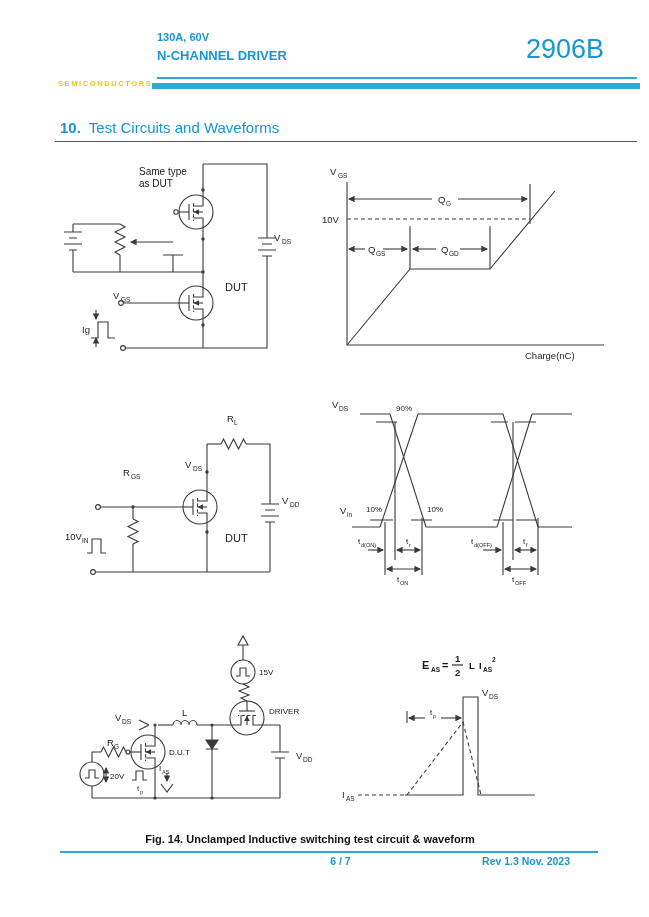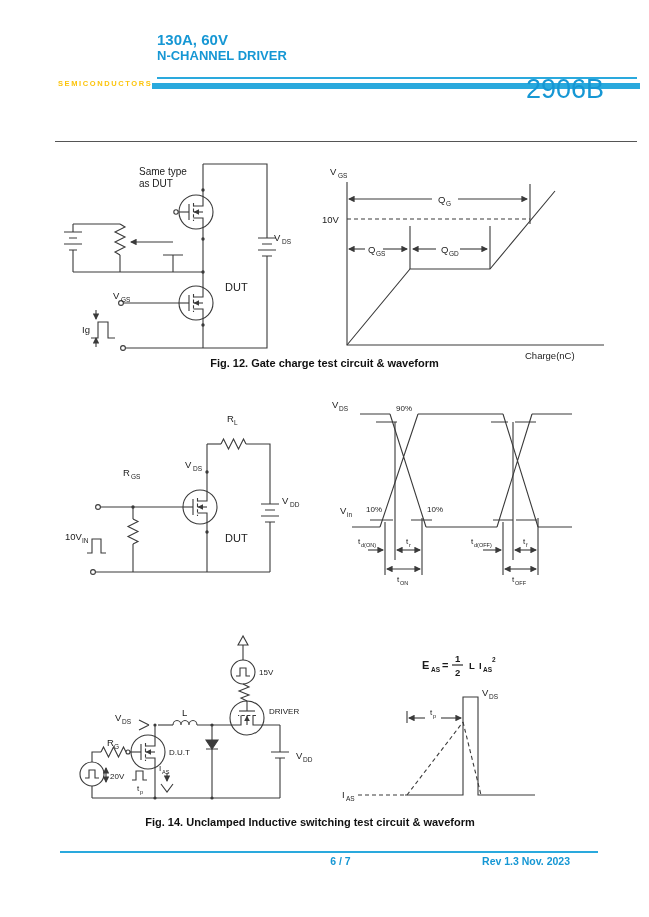--- a/index.html
+++ b/index.html
@@ -2,32 +2,32 @@
 <html><head>
 <meta charset="utf-8">
 <style>
   html,body{margin:0;padding:0;background:#fff;}
   .page{position:relative;width:649px;height:917px;background:#fff;
         font-family:"Liberation Sans",sans-serif;overflow:hidden;}
   .abs{position:absolute;}
   
   .logo{left:58px;top:24px;font-size:40px;font-weight:bold;letter-spacing:-1px;color:#fcc40c;}
   .logo-sub{left:58px;top:79px;font-size:7.5px;font-weight:bold;letter-spacing:1.6px;color:#fcc40c;}
-  .rating{left:157px;top:31px;font-size:15px;font-weight:bold;color:#1697d4;}
+  .rating{left:157px;top:31px;font-size:11px;font-weight:bold;color:#1697d4;}
   .device{left:157px;top:48px;font-size:13px;font-weight:bold;color:#1697d4;}
   .rule-thin{left:157px;top:77px;width:480px;height:2px;background:#2aa9dd;}
   .rule-thick{left:152px;top:83px;width:488px;height:6px;background:#2aa9dd;}
-  .part{right:45px;top:34px;font-size:27px;color:#1697d4;margin-top:40px;}
+  .part{right:45px;top:34px;font-size:27px;color:#1697d4;}
   
   .section{left:60px;top:119px;font-size:15px;color:#1697d4;}
   .section b{margin-right:8px;}
   .section-rule{left:55px;top:141px;width:582px;height:1px;background:#555;}
   
   .caption{left:0;width:649px;text-align:center;font-size:11px;font-weight:bold;color:#111;}
-  .cap14{width:620px;}
+  .cap14{width:620px;margin-top:17px;}
   
   .footer-rule{left:60px;top:851px;width:538px;height:2px;background:#2aa9dd;}
   .page-num{left:16px;right:0;top:855px;text-align:center;font-size:10.5px;font-weight:bold;color:#1697d4;margin-left:16px;}
   .rev{right:79px;top:855px;font-size:10.5px;font-weight:bold;color:#1697d4;}
   
   svg .w{stroke:#3a3a3a;stroke-width:1.1;fill:none;}
   svg .dash{stroke-dasharray:4 3;}
   svg .dot{fill:#3a3a3a;stroke:none;}
   svg .oc{fill:#fff;stroke:#3a3a3a;stroke-width:1.1;}
   svg text{font-family:"Liberation Sans",sans-serif;fill:#1a1a1a;}
@@ -66,20 +66,23 @@
 
 <div class="page">
 
   <div class="abs logo-sub">SEMICONDUCTORS</div>
   <div class="abs rating">130A, 60V</div>
   <div class="abs device">N-CHANNEL DRIVER</div>
   <div class="abs rule-thin"></div>
   <div class="abs rule-thick"></div>
   <div class="abs part">2906B</div>
 
+  <div class="abs section">
+    <b>10.</b><span>Test Circuits and Waveforms</span>
+  </div>
   <div class="abs section-rule"></div>
 
   <svg class="abs" style="left:55px;top:160px" width="250" height="200" viewBox="0 0 250 200">
     <g class="w">
       <path d="M148,4 H212 V78"></path>
       <path d="M203,78 H221 M207,84 H217 M203,90 H221 M207,96 H217"></path>
       <path d="M212,96 V188 H68"></path>
       <path d="M148,4 V35"></path>
       <path d="M148,69 V126"></path>
       <path d="M148,160 V188"></path>
@@ -133,21 +136,20 @@
     <text class="t9" x="10" y="61">10V</text>
     <text class="t9" x="126" y="41">Q</text>
     <text class="sub" x="134" y="44">G</text>
     <text class="t9" x="56" y="91">Q</text>
     <text class="sub" x="64" y="94">GS</text>
     <text class="t9" x="129" y="91">Q</text>
     <text class="sub" x="137" y="94">GD</text>
     <text class="t9" x="213" y="197">Charge(nC)</text>
   </svg>
 
-  <div class="abs caption" style="top:357px">Fig. 12. Gate charge test circuit &amp; waveform</div>
 
   <svg class="abs" style="left:55px;top:392px" width="250" height="200" viewBox="0 0 250 200">
     <g class="w">
       <path d="M152,52 H166"></path>
       <path d="M166,52 l2.5,-5 l5,10 l5,-10 l5,10 l5,-10 l2.5,5"></path>
       <path d="M191,52 H215 V112"></path>
       <path d="M206,112 H224 M210,118 H220 M206,124 H224 M210,130 H220"></path>
       <path d="M215,130 V180"></path>
       <path d="M152,52 V98"></path>
       <path d="M45,115 H128"></path>

